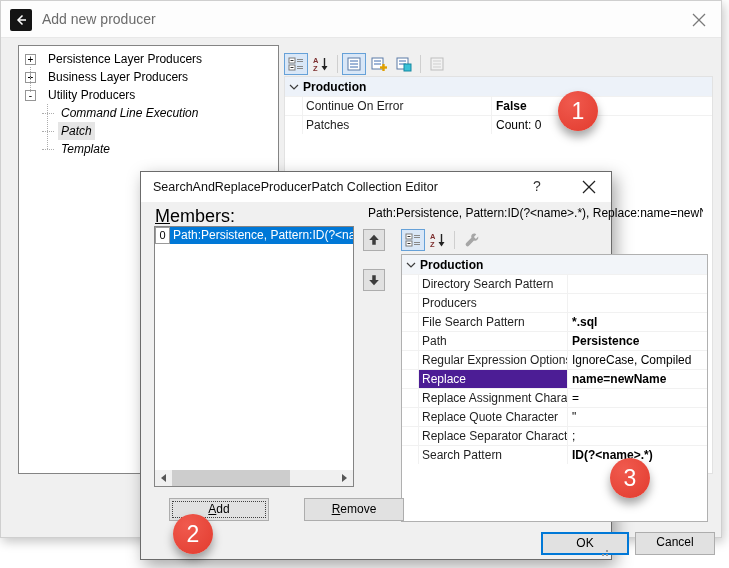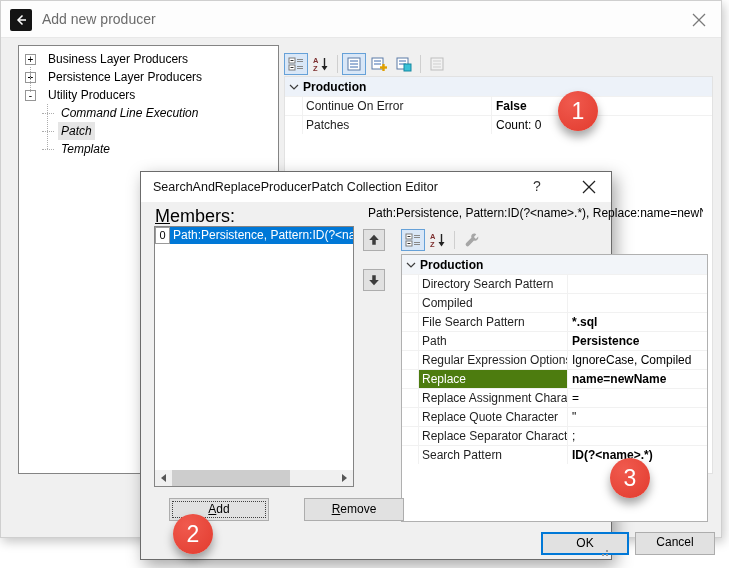--- a/index.html
+++ b/index.html
@@ -45,21 +45,21 @@
   .pg-cat{ height:19px; display:flex; align-items:center; font-weight:bold; color:#000; }
   .pg-top .pg-cat{ background:#edf2f9; }
   .chev{ width:18px; display:flex; justify-content:center; }
   .pg-row{ height:19px; display:grid; border-top:1px solid #f1f1f1; }
   .pg-top .pg-row{ grid-template-columns:18px 189px 1fr; }
   .pg-indent{ border-right:1px solid #f1f1f1; }
   .pg-name{ padding:2px 2px 0 3px; color:#1f1f1f; border-right:1px solid #f1f1f1;
     white-space:nowrap; overflow:hidden; }
   .pg-val{ padding:2px 2px 0 4px; color:#000; white-space:nowrap; overflow:hidden; }
   .pg-val.bold{ font-weight:bold; }
-  .pg-row.selected .pg-name{ background:#4d7c0f; color:#fff; }
+  .pg-row.selected .pg-name{ background:#4c1d95; color:#fff; }
 
   
   .dialog{ position:absolute; left:140px; top:171px; width:472px; height:389px;
     background:#f0f0f0; border:1px solid #6b6b6b; box-shadow:4px 6px 16px rgba(0,0,0,.35); }
   .dlg-titlebar{ position:absolute; left:0; top:0; right:0; height:30px; background:#fff; }
   .dlg-title{ position:absolute; left:12px; top:8px; font-size:12.5px; color:#111; }
   .dlg-help{ position:absolute; right:66px; top:6px; font-size:14px; color:#333; width:16px; text-align:center; cursor:pointer; }
   .dlg-close{ position:absolute; right:15px; top:8px; width:14px; height:14px; cursor:pointer; }
   .dlg-label{ position:absolute; left:14px; top:34px; font-size:18px; color:#000; }
   .dlg-label span{ display:block; }
@@ -126,24 +126,24 @@
       <svg class="win-close" viewBox="0 0 16 16">
         <line x1="2" y1="2" x2="14" y2="14" stroke="#7a7a7a" stroke-width="1.3"></line>
         <line x1="14" y1="2" x2="2" y2="14" stroke="#7a7a7a" stroke-width="1.3"></line>
       </svg>
     </div>
 
     <div class="tree">
       <div class="tree-vline vline-top"></div>
       <div class="tree-vline vline-child"></div>
       <div class="tree-row">
+        <span class="expbox">+</span><span class="tree-label">Persistence Layer Producers</span>
+      </div>
+      <div class="tree-row">
         <span class="expbox">+</span><span class="tree-label">Business Layer Producers</span>
-      </div>
-      <div class="tree-row">
-        <span class="expbox">+</span><span class="tree-label">Persistence Layer Producers</span>
       </div>
       <div class="tree-row">
         <span class="expbox">-</span><span class="tree-label">Utility Producers</span>
       </div>
       <div class="tree-row child">
         <span class="stub"></span><span class="tree-label">Command Line Execution</span>
       </div>
       <div class="tree-row child selected">
         <span class="stub"></span><span class="tree-label">Patch</span>
       </div>
@@ -314,21 +314,21 @@
         </span>
         <span>Production</span>
       </div>
       <div class="pg-row">
         <span class="pg-indent"></span>
         <span class="pg-name">Directory Search Pattern</span>
         <span class="pg-val"></span>
       </div>
       <div class="pg-row">
         <span class="pg-indent"></span>
-        <span class="pg-name">Compiled</span>
+        <span class="pg-name">Producers</span>
         <span class="pg-val"></span>
       </div>
       <div class="pg-row">
         <span class="pg-indent"></span>
         <span class="pg-name">File Search Pattern</span>
         <span class="pg-val bold">*.sql</span>
       </div>
       <div class="pg-row">
         <span class="pg-indent"></span>
         <span class="pg-name">Path</span>

